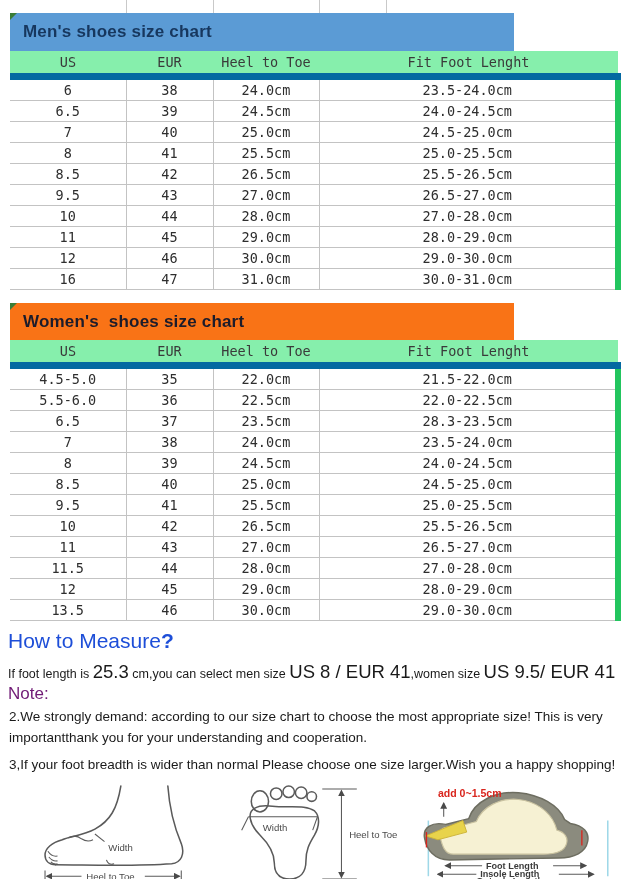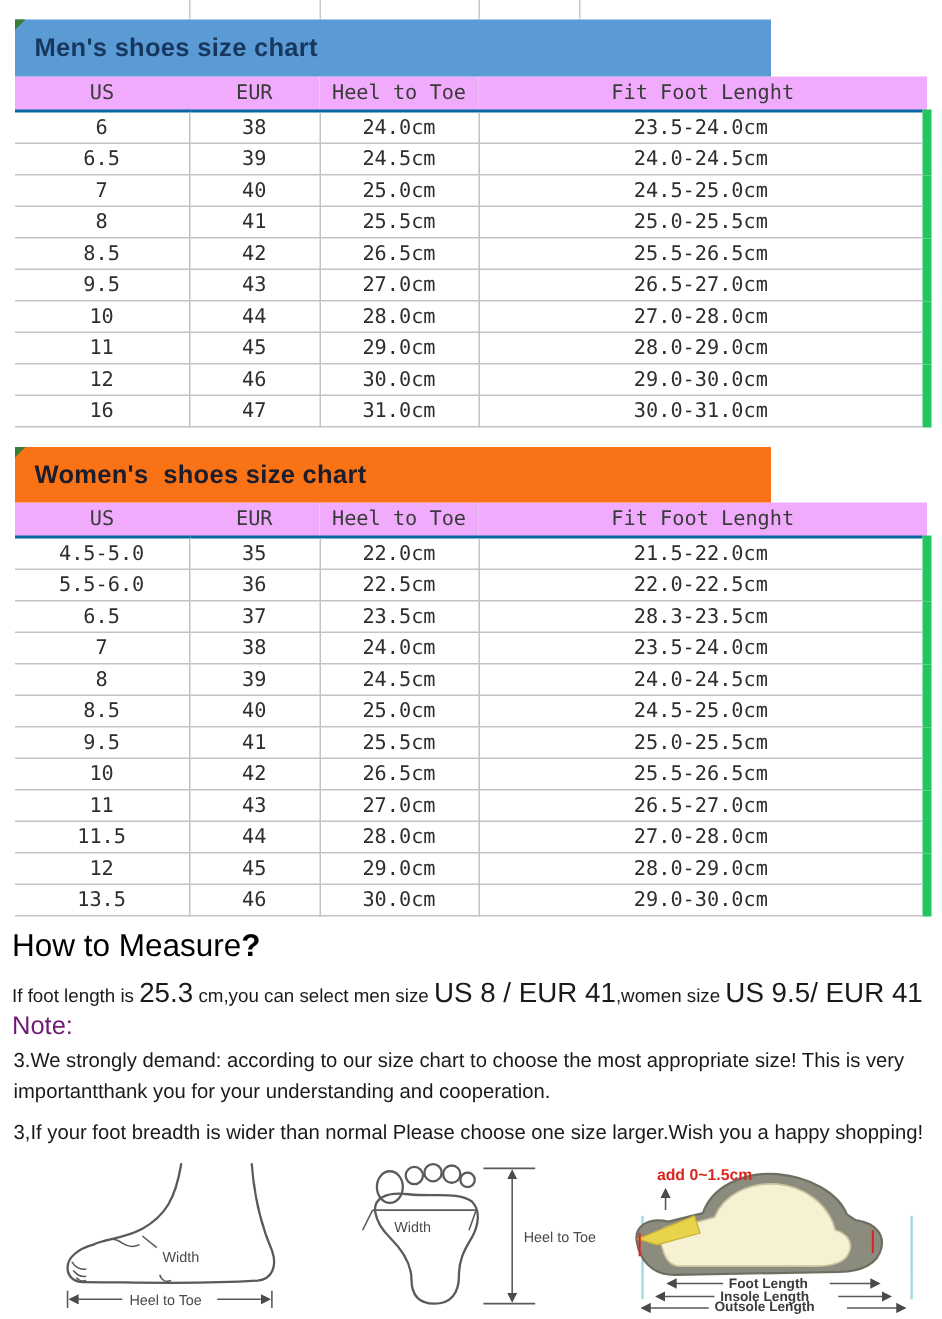--- a/index.html
+++ b/index.html
@@ -14,30 +14,30 @@
   .band.blue{height:38px;background:#5b9bd5;}
   .band.pink{height:37px;background:#f97316;}
   .band .title{font-size:17px;font-weight:bold;letter-spacing:.2px;}
   .band.blue .title{color:#17375e;}
   .band.pink .title{color:#1c1c2b;white-space:pre;}
   .tri{position:absolute;left:0;top:0;width:0;height:0;
        border-left:7px solid #3a7d36;border-bottom:7px solid transparent;}
   
   table.size-table{margin-left:10px;width:608px;border-collapse:collapse;table-layout:fixed;
        font-family:"DejaVu Sans Mono",monospace;font-size:13.5px;color:#2e2e2e;}
-  table.size-table th{background:#f0abfc;font-weight:normal;height:20px;
-       border-bottom:2px solid #0369a1;color:#3a3a3a;margin-left:46px;}
+  table.size-table th{background:#86efac;font-weight:normal;height:20px;
+       border-bottom:7px solid #0369a1;color:#3a3a3a;margin-left:46px;}
   table.size-table td{height:18px;text-align:center;background:#fff;
        border:1px solid #c3c3c3;border-top:0;}
   table.size-table td:first-child{border-left:0;}
   table.size-table td:last-child{border-right:6px solid #22c55e;}
   .gap-row{height:13px;}
   
   .measure{padding:2px 6px 0 8px;}
-  .h-measure{color:#000000;font-size:21px;margin:6px 0 2px 0;}
+  .h-measure{color:#1d4ed8;font-size:21px;margin:6px 0 2px 0;}
   .h-measure .q{font-weight:bold;}
   .p-intro{font-size:12.5px;margin:7px 0 4px 0;}
   .p-example{font-size:12.5px;margin:8px 0 0 0;}
   .p-example .big{font-size:18.5px;}
   .note-label{color:#701a75;font-size:17px;margin:1px 0 2px 0;}
   .note{font-size:13.5px;line-height:1.55;margin:3px 0 6px 1px;}
   
   .diagrams{display:flex;align-items:flex-start;margin-top:4px;height:104px;}
   .diagrams svg{display:block;}
   .dg-left{margin-left:22px;}
@@ -250,21 +250,21 @@
             <td>29.0-30.0cm</td>
           </tr>
         </tbody>
     </table>
   </section>
 
   <section class="measure">
     <div class="h-measure"><span>How to Measure</span><span class="q">?</span></div>
     <p class="p-example"><span>If foot length is </span><span class="big">25.3</span><span> cm,you can select men size </span><span class="big">US 8 / EUR 41</span><span>,women size </span><span class="big">US 9.5/ EUR 41</span></p>
     <div class="note-label">Note:</div>
-    <p class="note">3.We strongly demand: according to our size chart to choose the most appropriate size! This is very importantthank you for your understanding and cooperation.</p>
+    <p class="note">2.We strongly demand: according to our size chart to choose the most appropriate size! This is very importantthank you for your understanding and cooperation.</p>
     <p class="note">3,If your foot breadth is wider than normal Please choose one size larger.Wish you a happy shopping!</p>
   </section>
 
   <div class="diagrams">
 
     <svg class="dg-left" width="215" height="104" viewBox="0 0 215 104">
       <path class="stroke" d="M103,2 C99,26 92,38 76,47 C63,54 50,54 42,58 C31,61 24,67 24,74 C24,80 28,84 35,84"></path>
       <path class="stroke" d="M152,2 C154,30 160,48 166,62 C170,73 166,82 156,83 C114,86 66,84 35,84"></path>
       <path class="thin" d="M27,70 q4,6 10,5 M28,76 q4,5 9,4 M30,81 q3,3 7,2"></path>
       <path class="thin" d="M48,56 q8,-4 14,1 q6,4 12,1"></path>

